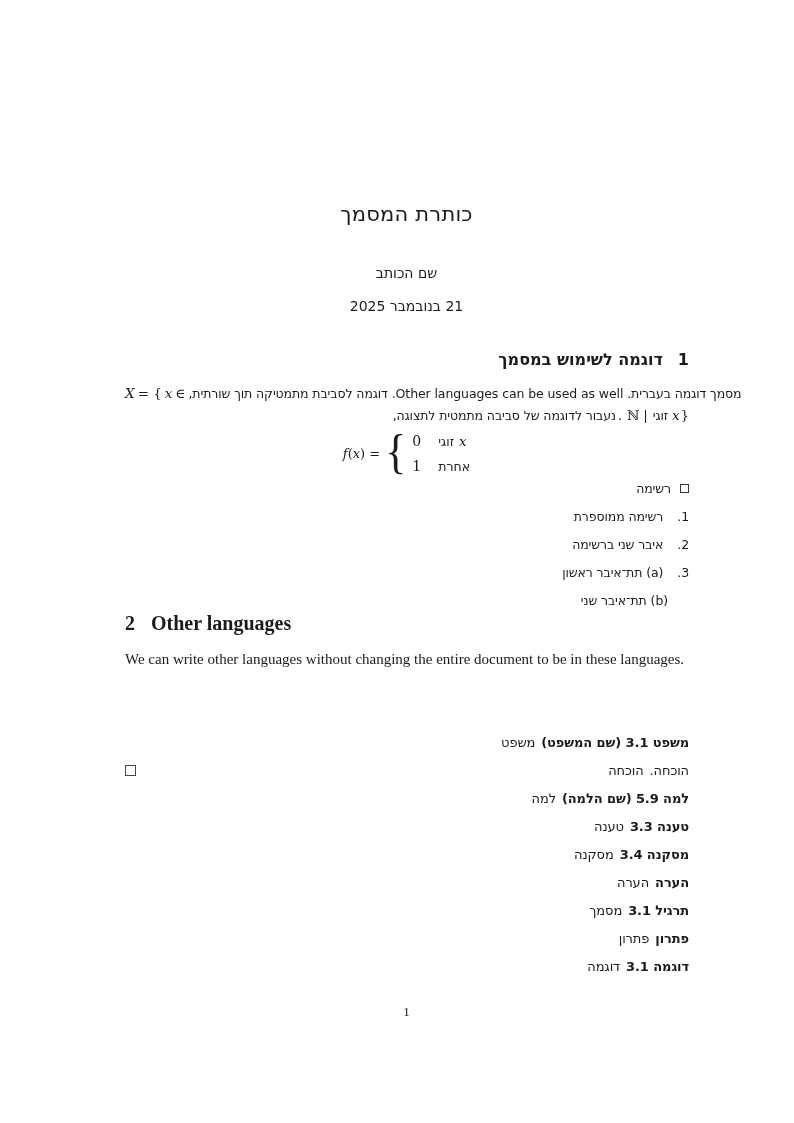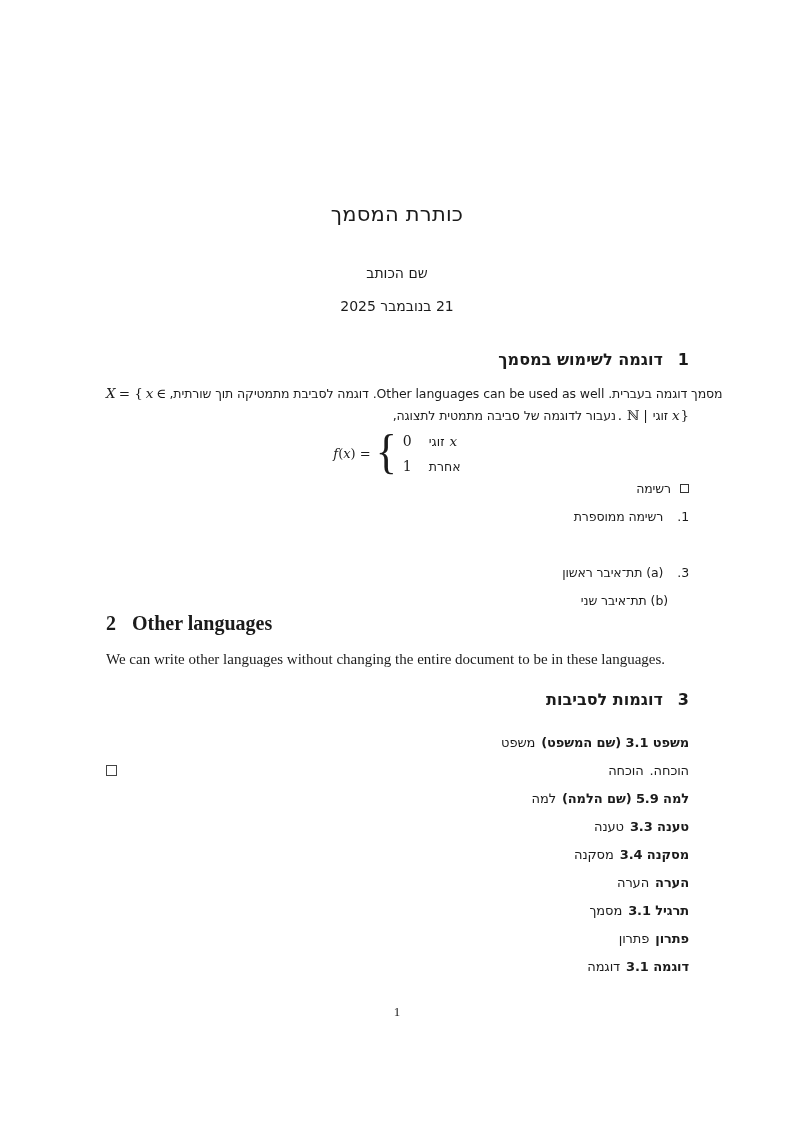--- a/index.html
+++ b/index.html
@@ -1,20 +1,20 @@
 <!DOCTYPE html>
 <html><head>
 <meta charset="utf-8">
 <style>
   html,body { margin:0; padding:0; background:#ffffff; }
   .page {
     position:relative; width:794px; height:1123px; background:#ffffff;
     font-family:"DejaVu Sans", sans-serif; color:#1b1b1b; overflow:hidden;
   }
-  .abs { position:absolute; }
+  .abs { position:absolute;padding-left:19px; }
   .center { left:0; right:0; text-align:center; }
   .rtl { direction:rtl; unicode-bidi:embed; }
   .dvserif { font-family:"DejaVu Serif","Liberation Serif",serif; }
   .it { font-style:italic; }
 
   .doc-title { top:202px; font-size:21px; letter-spacing:0.2px; }
   .byline { top:265px; font-size:14px; }
   .dateline { top:298px; font-size:14px; }
 
   .sec-heb { left:106px; right:105px; text-align:right; font-weight:bold; font-size:16px; }
@@ -107,35 +107,35 @@
       </span>
     </span>
   </div>
 
   <div class="abs listrow rtl" style="top:481px">
     <span class="bullet-box"></span><span>רשימה</span>
   </div>
   <div class="abs listrow rtl" style="top:509px">
     <span class="marker">1.</span><span class="txt">רשימה ממוספרת</span>
   </div>
+  <div class="abs listrow rtl" style="top:537px">
+    <span class="marker">2.</span><span class="txt">איבר שני ברשימה</span>
+  </div>
   <div class="abs listrow rtl" style="top:565px">
     <span class="marker">3.</span><span class="txt">(a) תת־איבר ראשון</span>
   </div>
   <div class="abs listrow rtl subrow" style="top:593px">
     <span>(b) תת־איבר שני</span>
   </div>
 
   <div class="abs sec-lat">
     <span class="num">2</span><span>Other languages</span>
   </div>
   <div class="abs para-lat">We can write other languages without changing the entire document to be in these languages.</div>
 
-  <div class="abs sec-heb sec3 rtl">
-    <span class="num">3</span><span>דוגמות לסביבות</span>
-  </div>
 
   <div class="abs thmrow rtl" style="top:735px">
     <span class="lbl">משפט 3.1 (שם המשפט)</span><span class="bdy">משפט</span>
   </div>
   <div class="abs thmrow proofrow" style="top:763px">
     <span class="qed-box"></span>
     <span class="rtl"><span class="lbl-plain">הוכחה.</span><span class="bdy">הוכחה</span></span>
   </div>
   <div class="abs thmrow rtl" style="top:791px">
     <span class="lbl">למה 5.9 (שם הלמה)</span><span class="bdy">למה</span>

